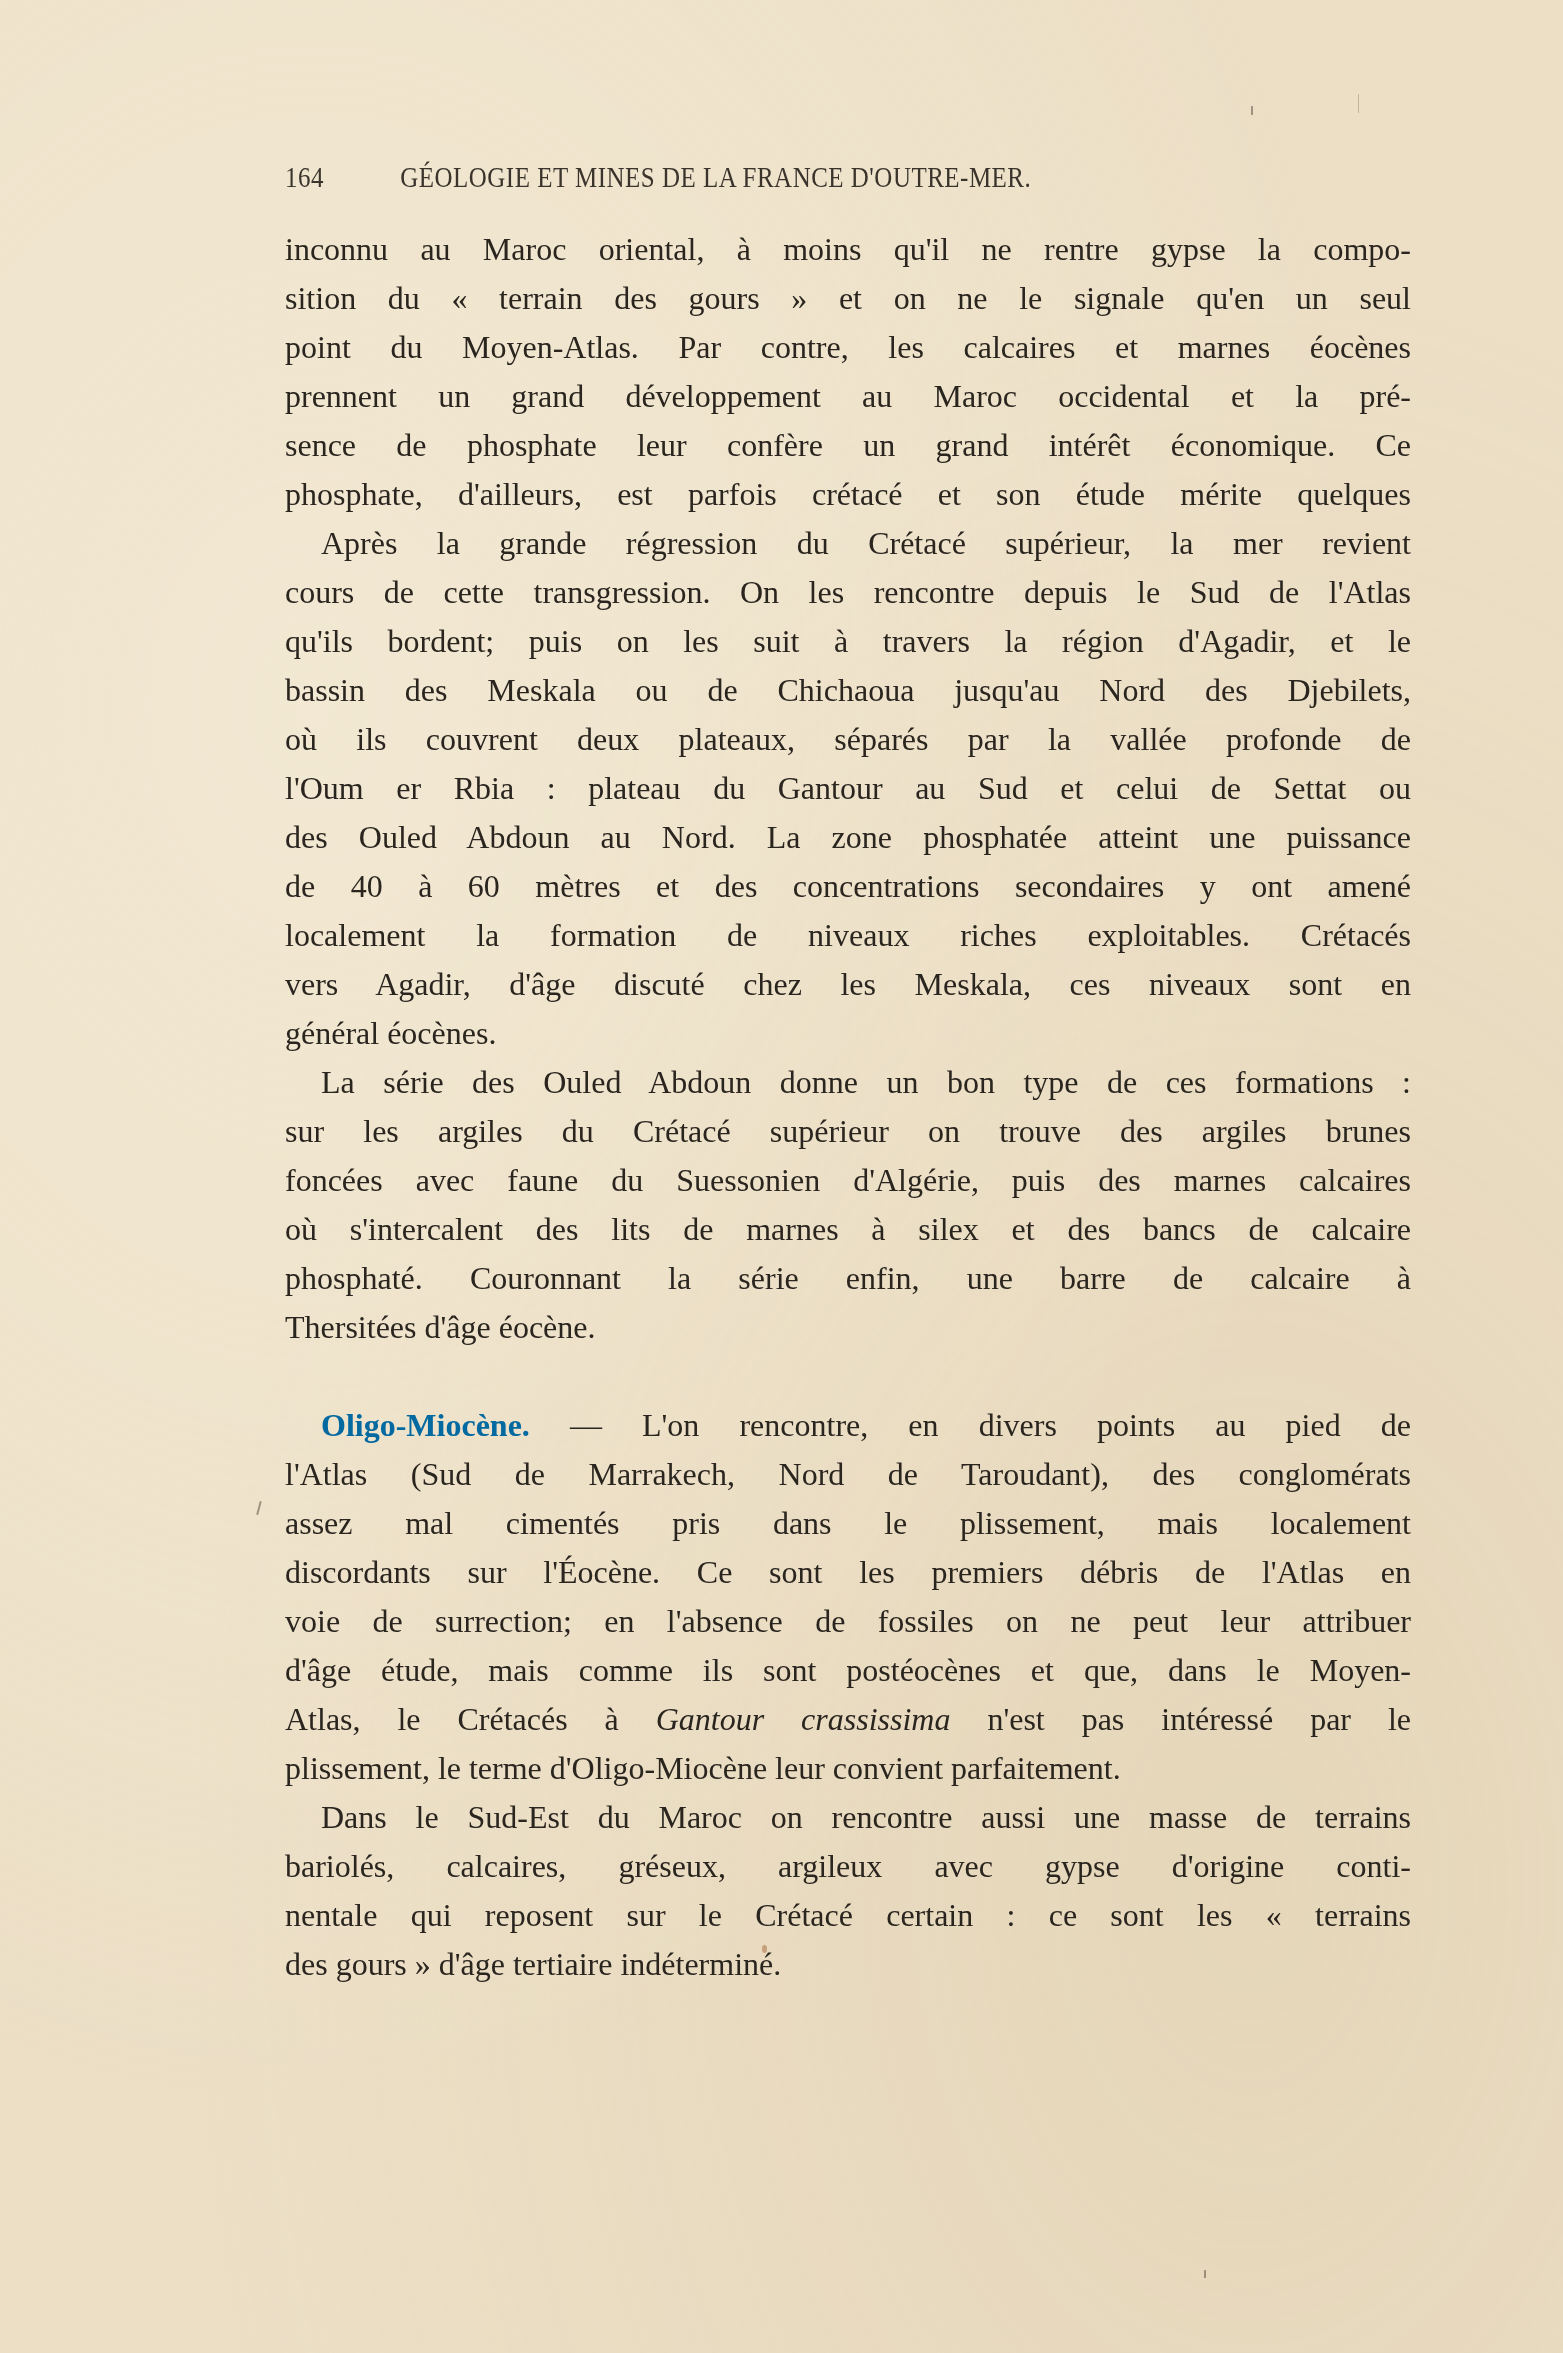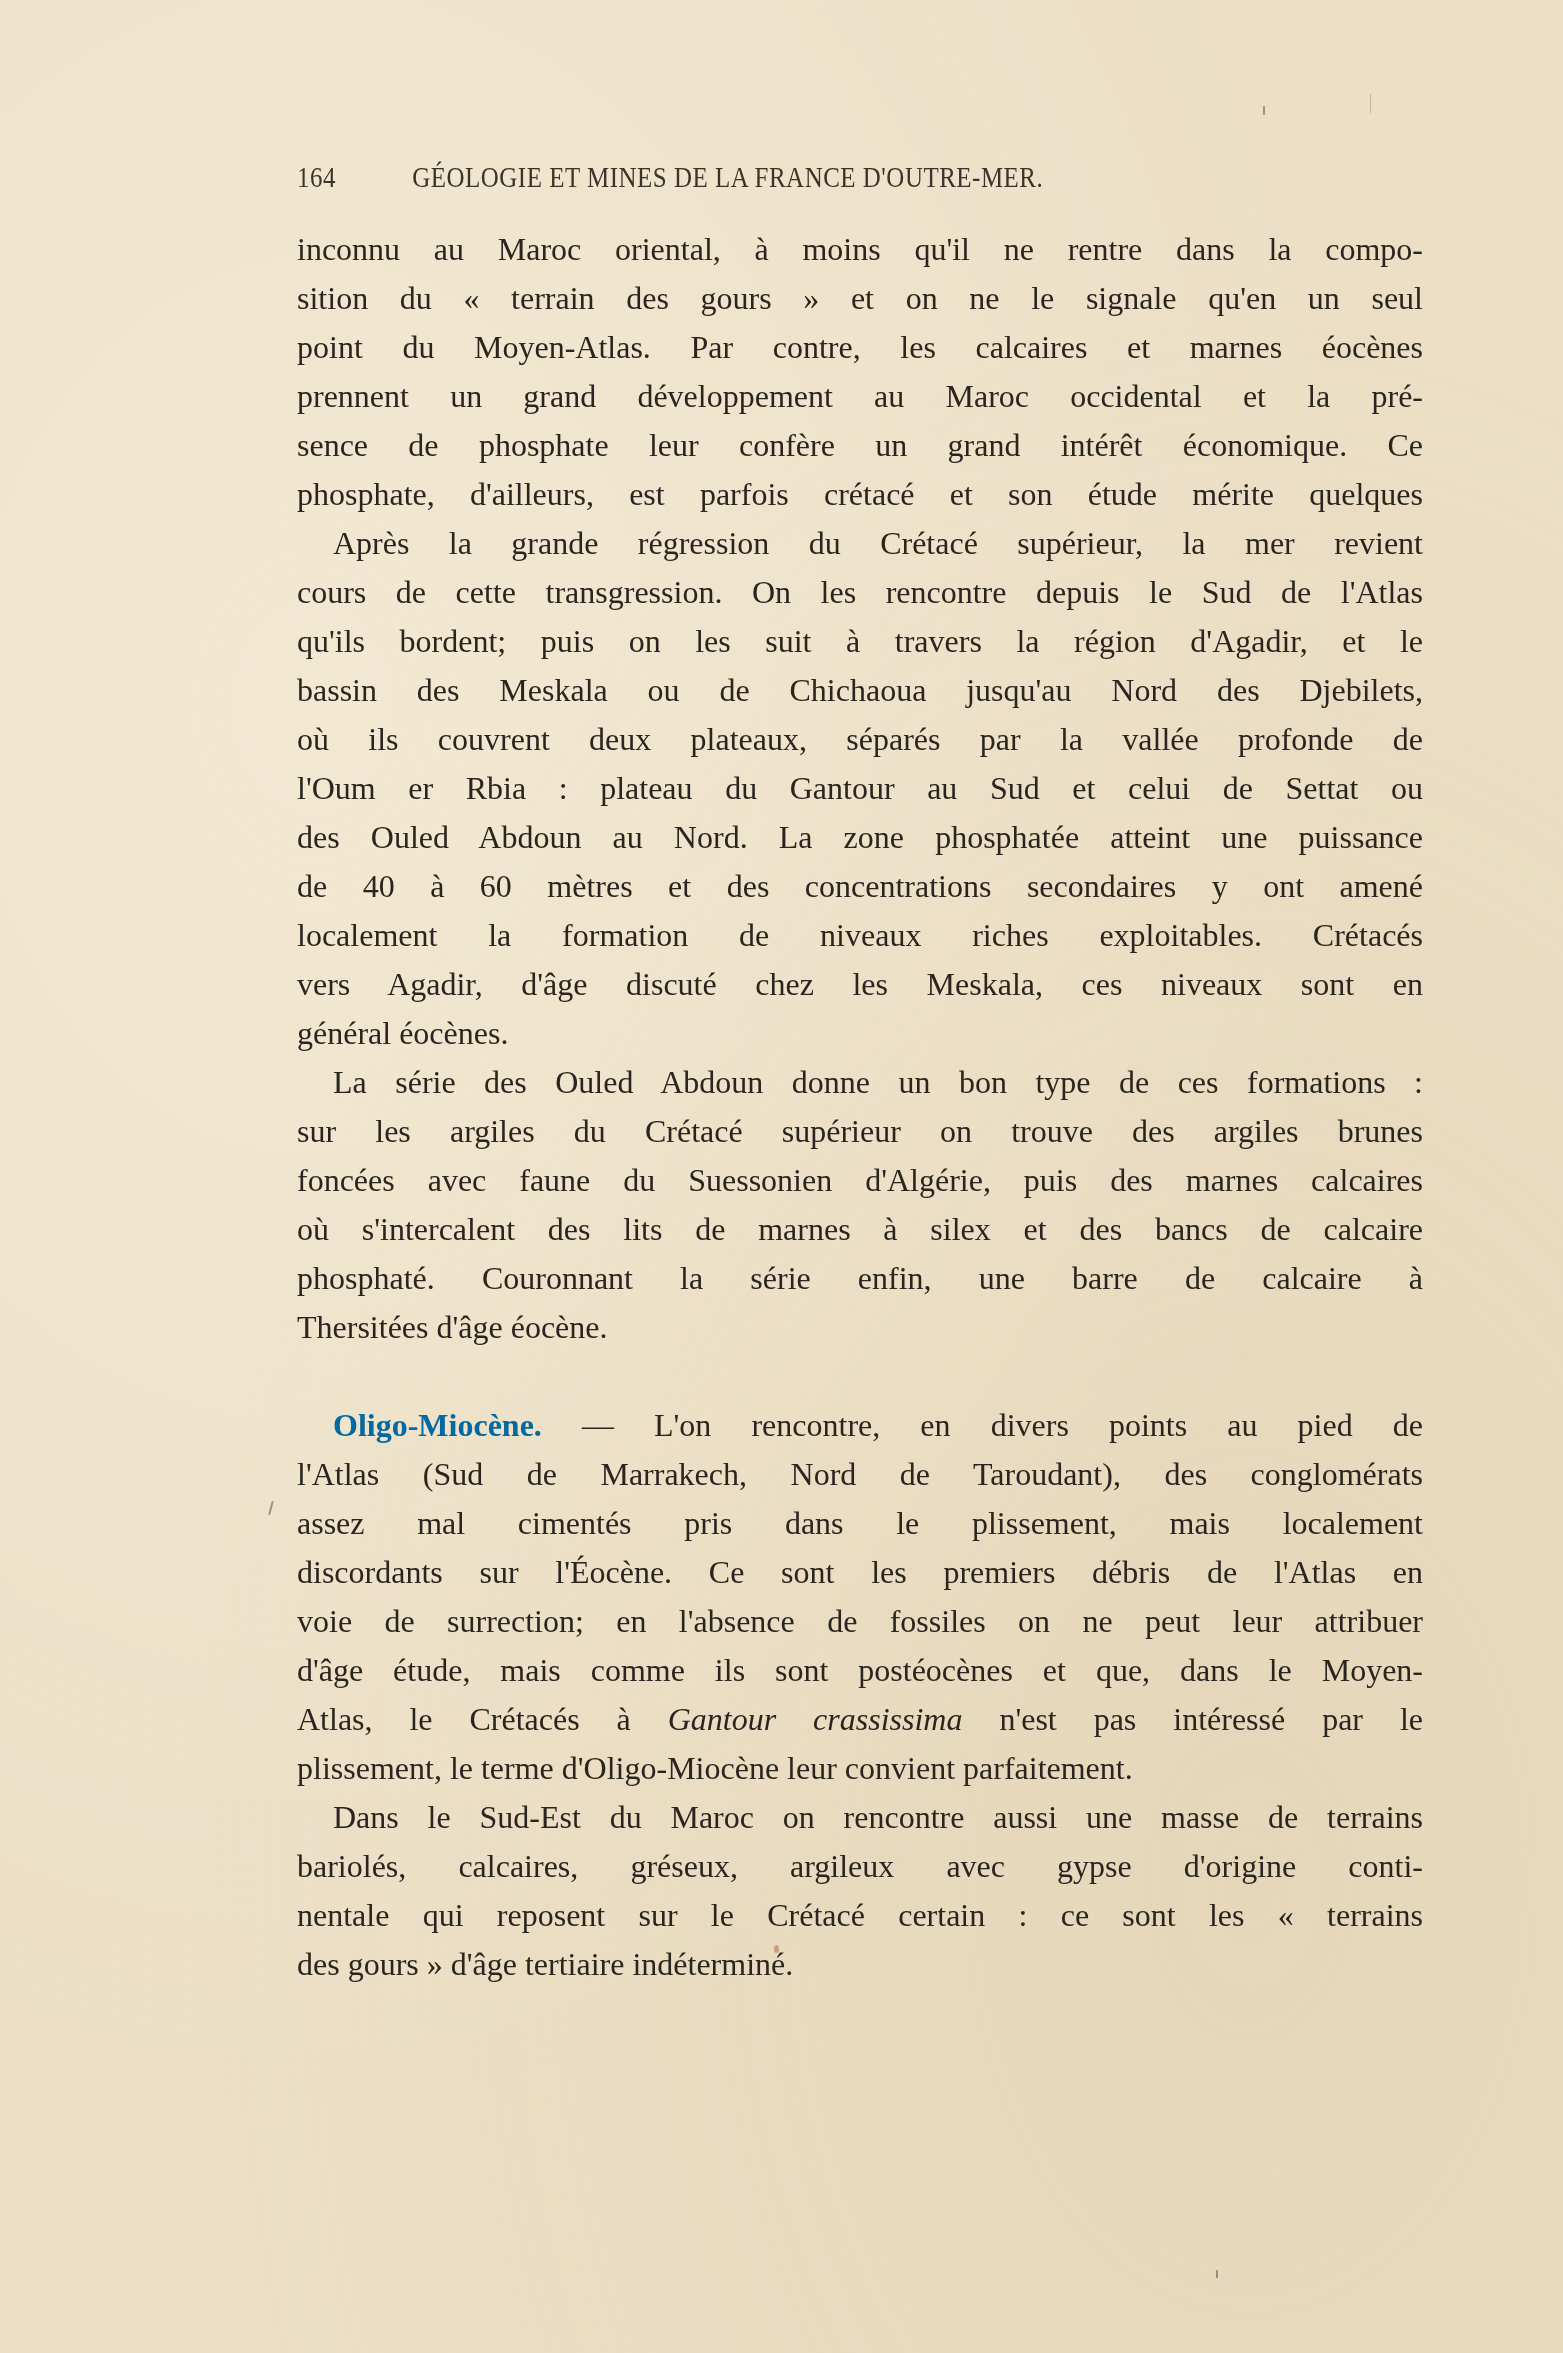--- a/index.html
+++ b/index.html
@@ -13,21 +13,21 @@
       background-image:
         radial-gradient(ellipse at 20% 30%, rgba(255,250,235,0.35), rgba(0,0,0,0) 60%),
         radial-gradient(ellipse at 80% 80%, rgba(210,190,150,0.25), rgba(0,0,0,0) 60%);
       position: relative;
       overflow: hidden;
       font-family: "Liberation Serif", "DejaVu Serif", serif;
       color: #2b2620;
     }
     .page {
       position: absolute;
-      left: 12px; top: 0;
+      left: 0; top: 0;
       width: 1398px;
       height: 2354px;
     }
     .running-head {
       position: absolute;
       top: 161px;
       left: 285px;
       width: 1126px;
       height: 50px;
       font-size: 29px;
@@ -108,21 +108,21 @@
   <div class="speck" style="left:1204px; top:2270px; width:1.9px; height:7.5px;"></div>
   <div class="stain" style="left:762px; top:1945px;"></div>
 
   <div class="running-head">
     <span class="folio">164</span><span>GÉOLOGIE ET MINES DE LA FRANCE D'OUTRE-MER.</span>
   </div>
 
   <div class="text-block" id="text-block">
       <div>
         <span class="line">
-          <span class="line-inner">inconnu au Maroc oriental, à moins qu'il ne rentre dans la compo-</span>
+          <span class="line-inner">inconnu au Maroc oriental, à moins qu'il ne rentre gypse la compo-</span>
         </span>
         <span class="line">
           <span class="line-inner">sition du « terrain des gours » et on ne le signale qu'en un seul</span>
         </span>
         <span class="line">
           <span class="line-inner">point du Moyen-Atlas. Par contre, les calcaires et marnes éocènes</span>
         </span>
         <span class="line">
           <span class="line-inner">prennent un grand développement au Maroc occidental et la pré-</span>
         </span>

